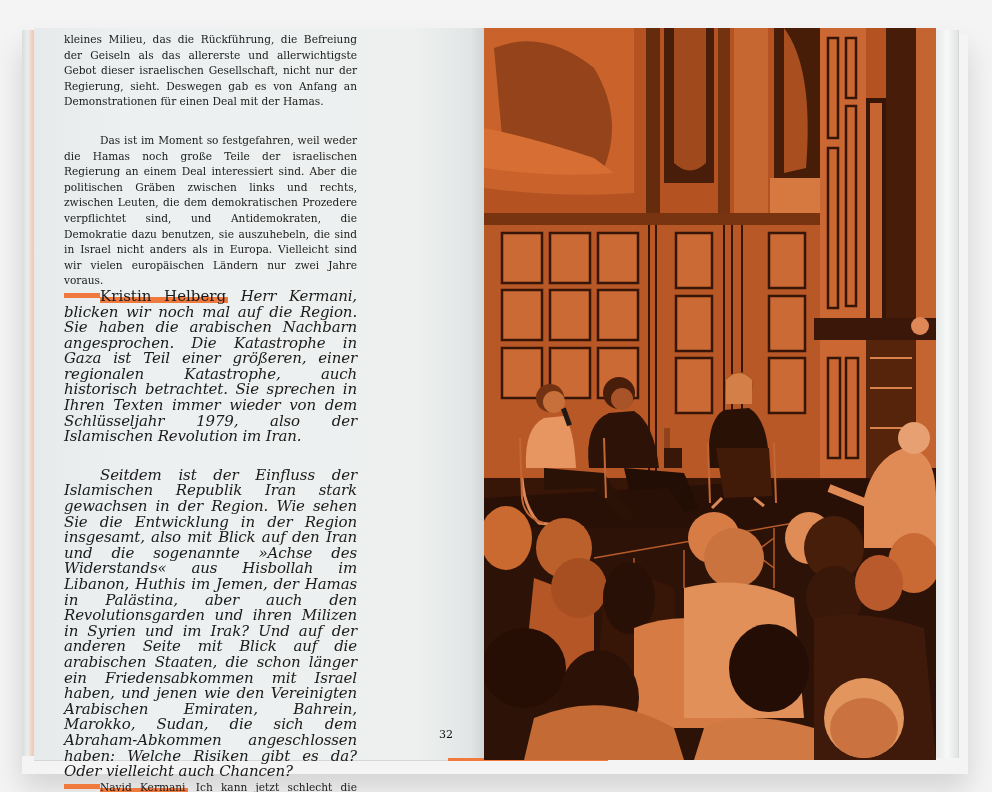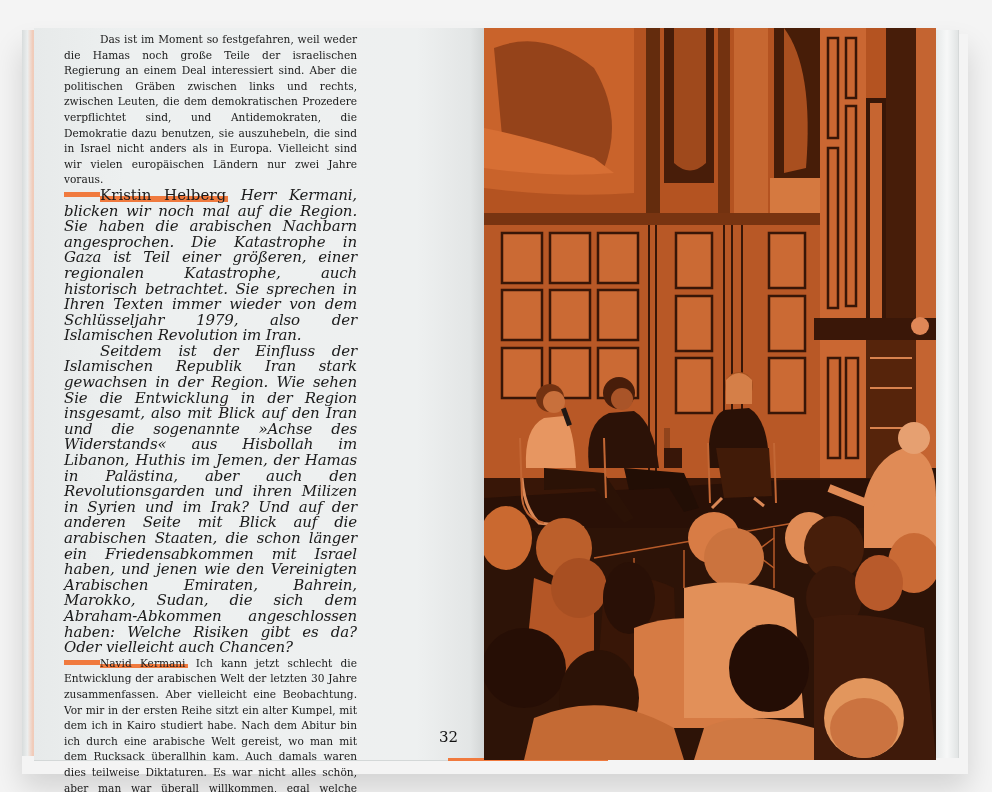--- a/index.html
+++ b/index.html
@@ -26,34 +26,34 @@
   .gutter-shade {
     position: absolute; right: 0; top: 0; width: 14px; height: 100%;
     background: linear-gradient(to right, rgba(0,0,0,0), rgba(0,0,0,0.06));
   }
   .text-col {
     position: absolute; left: 30px; top: 4px; width: 293px;
     font-size: 10.6px; line-height: 15.6px; color: #1a1a1a;
     text-align: justify; hyphens: manual;
   }
   .text-col p { margin: 0; }
-  .text-col p.indent { text-indent: 36px; }
+  .text-col p.indent { text-indent: 36px; margin-top: 23px; }
   .text-col p.q { font-style: italic; font-size: 15px; letter-spacing: -0.15px; }
   .speaker-bar {
     display: inline-block; width: 36px; height: 5px;
     background: #f07a3e; vertical-align: middle; margin-right: 0;
     position: relative; top: -1px;
   }
   .speaker {
     font-style: normal; font-weight: normal; letter-spacing: 0;
     background: linear-gradient(to bottom, transparent 58%, #f07a3e 58%, #f07a3e 88%, transparent 88%);
     padding-right: 2px;
   }
   .folio {
-    position: absolute; left: 405px; top: 700px; font-size: 15px; color: #111; text-align: right;
+    position: absolute; left: 405px; top: 700px; font-size: 11px; color: #111; text-align: right;
   }
   .orange-strip {
     position: absolute; left: 414px; top: 730px; width: 160px; height: 3px;
     background: #f07a3e;
   }
   .right-page {
     position: absolute; left: 462px; top: 0; width: 452px; height: 732px;
     background: #1a0a03; overflow: hidden;
   }
   .right-edge {
@@ -67,20 +67,21 @@
 <body>
 
 <div class="shadow"></div>
 
 <div class="book">
   <div class="left-edge"></div>
 
   <div class="left-page">
     <div class="gutter-shade"></div>
     <div class="text-col">
+      <p>kleines Milieu, das die Rückführung, die Befreiung der Geiseln als das allererste und allerwichtigste Gebot dieser israelischen Gesellschaft, nicht nur der Regierung, sieht. Deswegen gab es von Anfang an Demonstrationen für einen Deal mit der Hamas.</p>
       <p class="indent">Das ist im Moment so festgefahren, weil weder die Hamas noch große Teile der israelischen Regierung an einem Deal interessiert sind. Aber die politischen Gräben zwischen links und rechts, zwischen Leuten, die dem demokratischen Prozedere verpflichtet sind, und Antidemokraten, die Demokratie dazu benutzen, sie auszuhebeln, die sind in Israel nicht anders als in Europa. Vielleicht sind wir vielen europäischen Ländern nur zwei Jahre voraus.</p>
       <p class="q"><span class="speaker-bar"></span><span class="speaker">Kristin Helberg</span> <span>Herr Kermani, blicken wir noch mal auf die Region. Sie haben die arabischen Nachbarn angesprochen. Die Katastrophe in Gaza ist Teil einer größeren, einer regionalen Katastrophe, auch historisch betrachtet. Sie sprechen in Ihren Texten immer wieder von dem Schlüsseljahr 1979, also der Islamischen Revolution im Iran.</span></p>
       <p class="q indent">Seitdem ist der Einfluss der Islamischen Republik Iran stark gewachsen in der Region. Wie sehen Sie die Entwicklung in der Region insgesamt, also mit Blick auf den Iran und die sogenannte »Achse des Widerstands« aus Hisbollah im Libanon, Huthis im Jemen, der Hamas in Palästina, aber auch den Revolutionsgarden und ihren Milizen in Syrien und im Irak? Und auf der anderen Seite mit Blick auf die arabischen Staaten, die schon länger ein Friedensabkommen mit Israel haben, und jenen wie den Vereinigten Arabischen Emiraten, Bahrein, Marokko, Sudan, die sich dem Abraham-Abkommen angeschlossen haben: Welche Risiken gibt es da? Oder vielleicht auch Chancen?</p>
       <p><span class="speaker-bar"></span><span class="speaker">Navid Kermani</span> <span>Ich kann jetzt schlecht die Entwicklung der arabischen Welt der letzten 30 Jahre zusammenfassen. Aber vielleicht eine Beobachtung. Vor mir in der ersten Reihe sitzt ein alter Kumpel, mit dem ich in Kairo studiert habe. Nach dem Abitur bin ich durch eine arabische Welt gereist, wo man mit dem Rucksack überallhin kam. Auch damals waren dies teilweise Diktaturen. Es war nicht alles schön, aber man war überall willkommen, egal welche Hautfarbe man hatte. Das galt auch für meine Mitstudentinnen. Es war so toll, es waren tolle Städte. Jemen war unglaublich faszinierend. Das war ein Grund dafür, dass ich das Fach studiert habe. Später war ich als Reporter in vielen Ländern unterwegs. Das hatte damit zu tun, dass ich diese arabische Welt mochte.</span></p>
     </div>
     <div class="folio">32</div>
     <div class="orange-strip"></div>
   </div>
 
   <div class="right-page">

